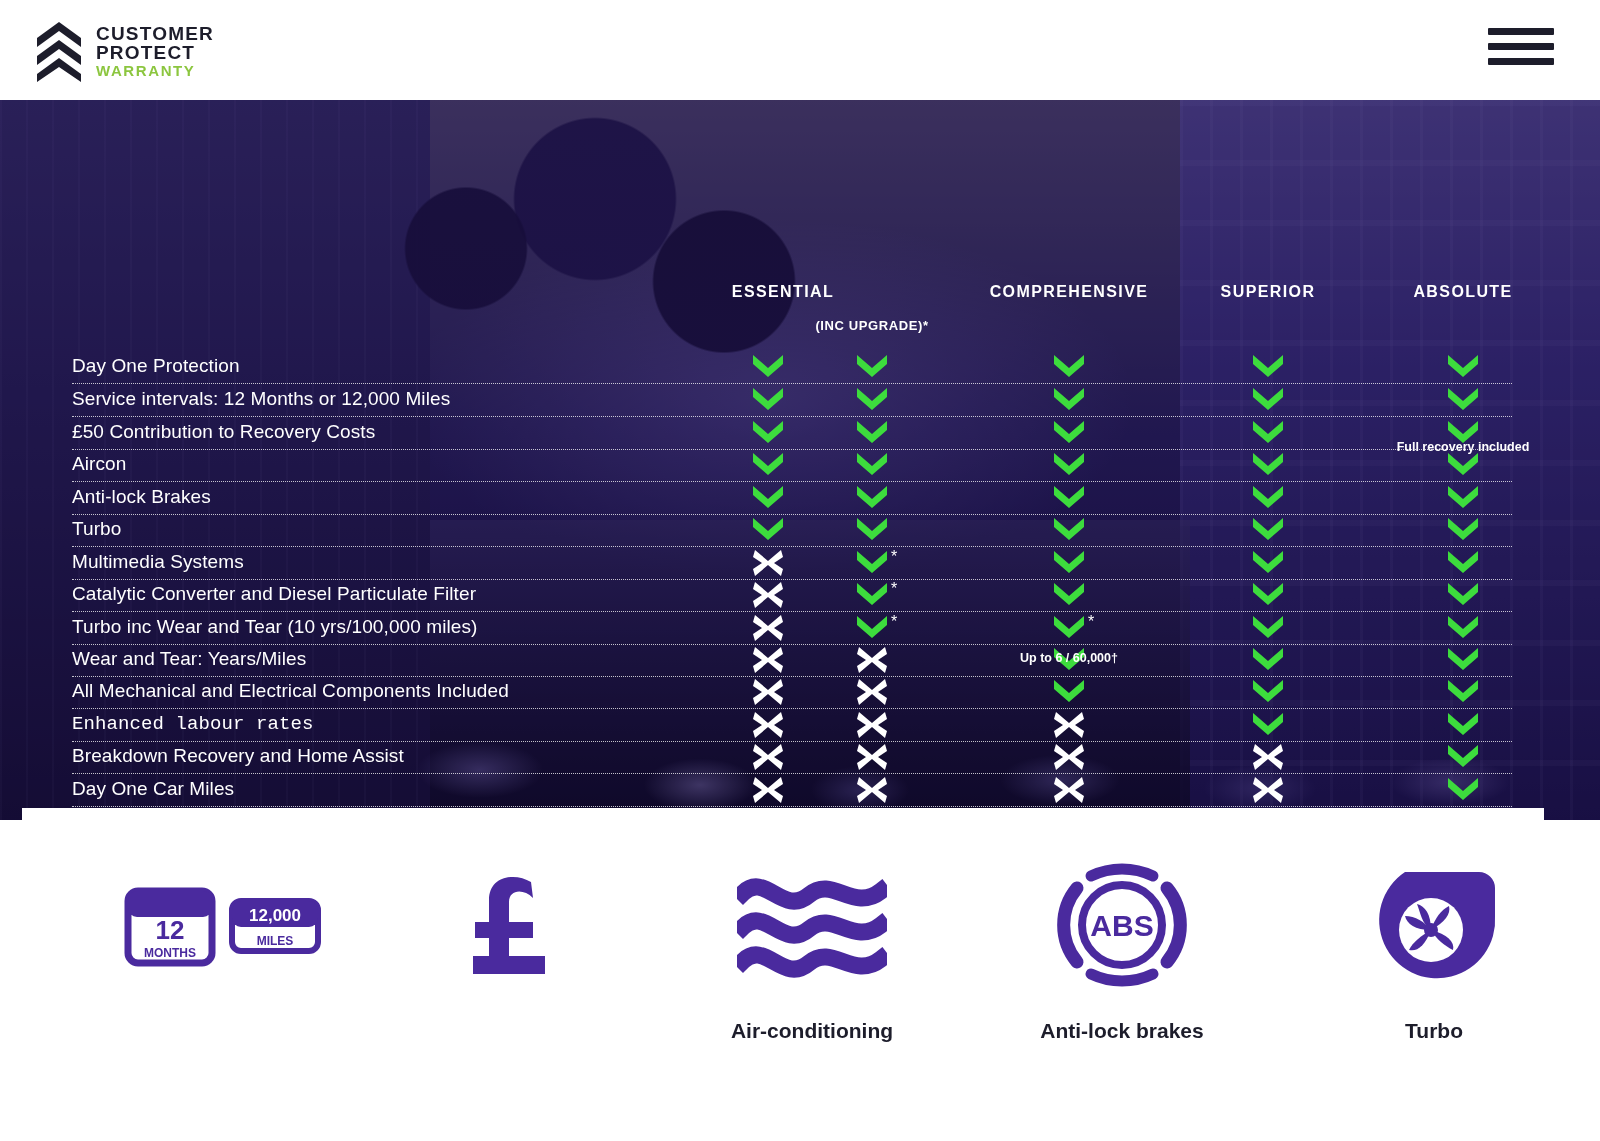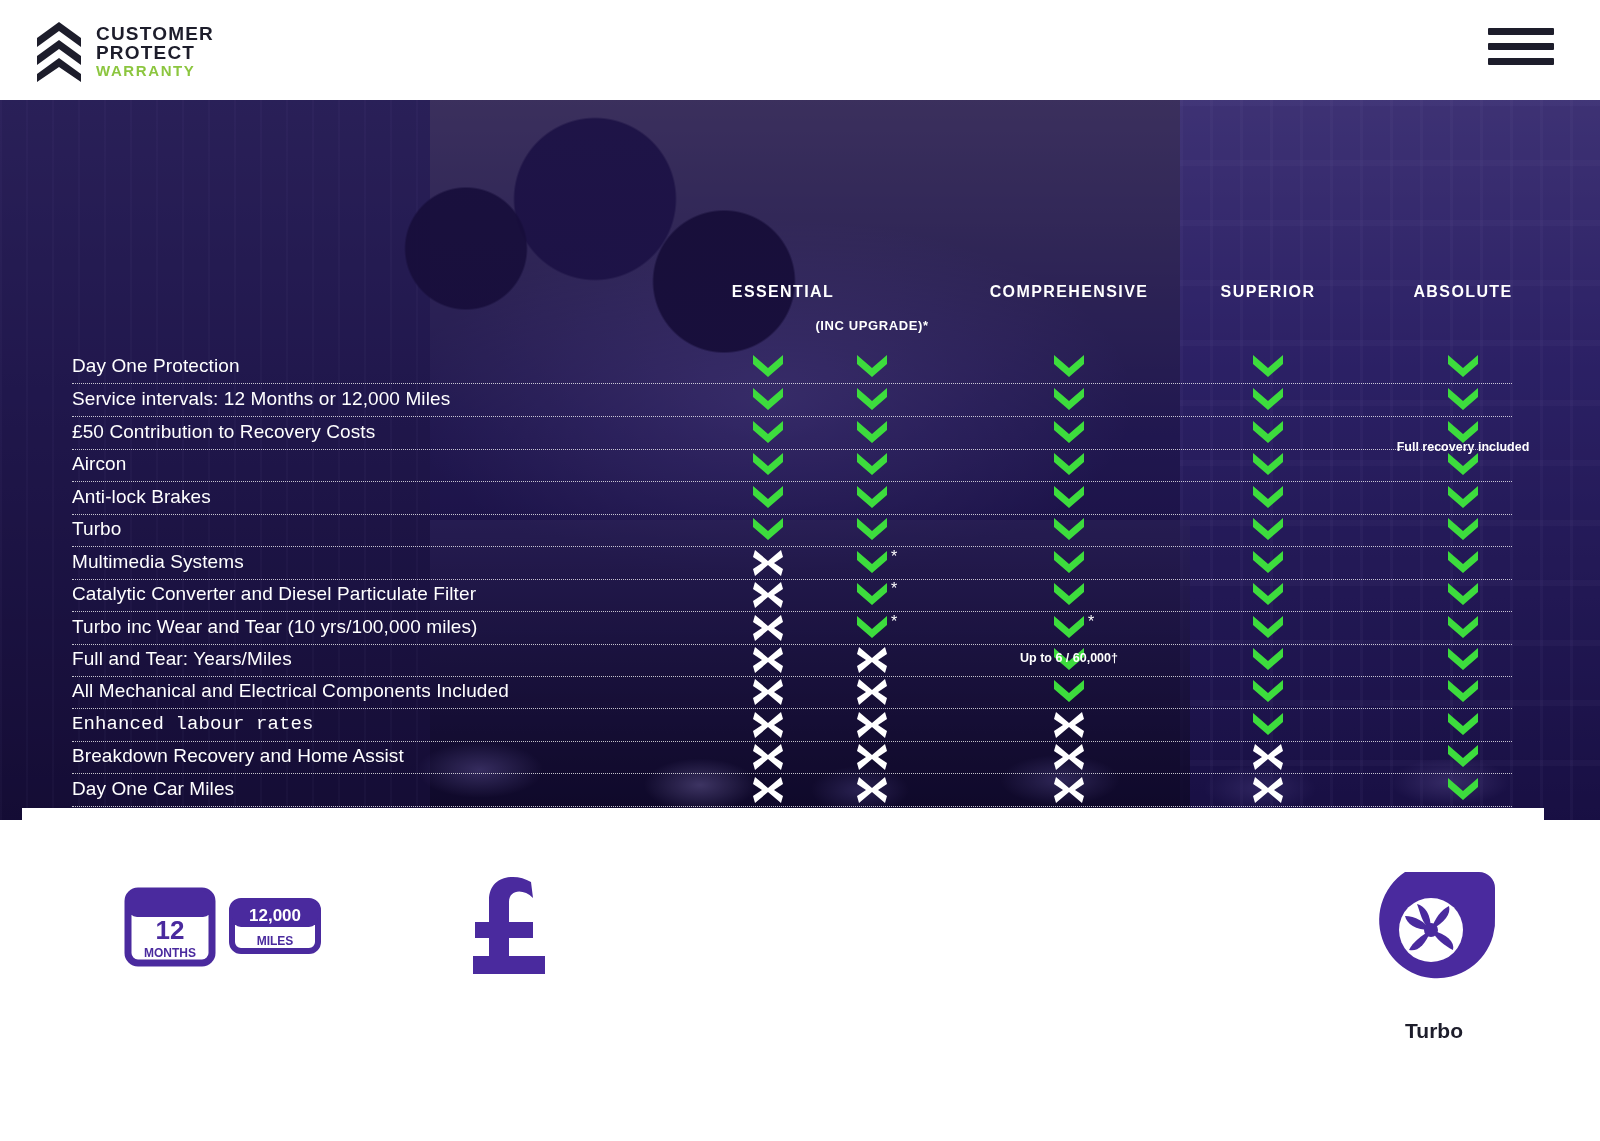--- a/index.html
+++ b/index.html
@@ -444,21 +444,21 @@
           <div class="mark" style="left: 1069px; top: 528px;"><svg class="chev" viewBox="0 0 34 30">
               <polygon points="2,3 17,16 32,3 32,12 17,25 2,12" fill="#3ddc3d"></polygon>
             </svg></div>
           <div class="note-star" style="left: 1091px; top: 522px;">*</div>
           <div class="mark" style="left: 1268px; top: 528px;"><svg class="chev" viewBox="0 0 34 30">
               <polygon points="2,3 17,16 32,3 32,12 17,25 2,12" fill="#3ddc3d"></polygon>
             </svg></div>
           <div class="mark" style="left: 1463px; top: 528px;"><svg class="chev" viewBox="0 0 34 30">
               <polygon points="2,3 17,16 32,3 32,12 17,25 2,12" fill="#3ddc3d"></polygon>
             </svg></div>
-          <div class="row-label" style="top: 548px;">Full and Tear: Years/Miles</div>
+          <div class="row-label" style="top: 548px;">Wear and Tear: Years/Miles</div>
           <div class="row-rule" style="top: 576px;"></div>
           <div class="mark" style="left: 768px; top: 560px;"><svg class="cross" viewBox="0 0 34 30">
               <path d="M4 2 L17 13 L30 2 L32 9 L23 15 L32 21 L30 28 L17 17 L4 28 L2 21 L11 15 L2 9 Z" fill="#ffffff"></path>
             </svg></div>
           <div class="mark" style="left: 872px; top: 560px;"><svg class="cross" viewBox="0 0 34 30">
               <path d="M4 2 L17 13 L30 2 L32 9 L23 15 L32 21 L30 28 L17 17 L4 28 L2 21 L11 15 L2 9 Z" fill="#ffffff"></path>
             </svg></div>
           <div class="mark" style="left: 1069px; top: 560px;"><svg class="chev" viewBox="0 0 34 30">
               <polygon points="2,3 17,16 32,3 32,12 17,25 2,12" fill="#3ddc3d"></polygon>
             </svg></div>
@@ -560,21 +560,44 @@
     </div>
 
     <div class="feature" style="left:338px;">
       <div class="feature-icon">
         <svg width="130" height="130" viewBox="0 0 130 130">
           <path d="M86 22 C70 12 44 16 44 40 L44 62 L30 62 L30 78 L44 78 L44 96 L28 96 L28 114 L100 114 L100 96 L64 96 L64 78 L88 78 L88 62 L64 62 L64 42 C64 30 78 28 88 38 Z" fill="#4a2a9e"></path>
         </svg>
       </div>
     </div>
 
-
+    <div class="feature" style="left:640px;">
+      <div class="feature-icon">
+        <svg width="150" height="120" viewBox="0 0 150 120">
+          <path d="M6 28 C28 6 46 52 72 30 C96 10 116 48 144 26" fill="none" stroke="#4a2a9e" stroke-width="17" stroke-linecap="square"></path>
+          <path d="M6 62 C28 40 46 86 72 64 C96 44 116 82 144 60" fill="none" stroke="#4a2a9e" stroke-width="17" stroke-linecap="square"></path>
+          <path d="M6 96 C28 74 46 120 72 98 C96 78 116 116 144 94" fill="none" stroke="#4a2a9e" stroke-width="17" stroke-linecap="square"></path>
+        </svg>
+      </div>
+      <div class="feature-label">Air-conditioning</div>
+    </div>
+
+    <div class="feature" style="left:950px;">
+      <div class="feature-icon">
+        <svg width="150" height="130" viewBox="0 0 150 130">
+          <circle cx="75" cy="65" r="40" fill="none" stroke="#4a2a9e" stroke-width="8"></circle>
+          <text x="75" y="76" font-family="Liberation Sans, sans-serif" font-size="30" font-weight="bold" fill="#4a2a9e" text-anchor="middle">ABS</text>
+          <path d="M30 28 A58 58 0 0 0 30 102" fill="none" stroke="#4a2a9e" stroke-width="13" stroke-linecap="round"></path>
+          <path d="M120 28 A58 58 0 0 1 120 102" fill="none" stroke="#4a2a9e" stroke-width="13" stroke-linecap="round"></path>
+          <path d="M44 16 A72 72 0 0 1 106 16" fill="none" stroke="#4a2a9e" stroke-width="11" stroke-linecap="round"></path>
+          <path d="M44 114 A72 72 0 0 0 106 114" fill="none" stroke="#4a2a9e" stroke-width="11" stroke-linecap="round"></path>
+        </svg>
+      </div>
+      <div class="feature-label">Anti-lock brakes</div>
+    </div>
 
     <div class="feature" style="left:1262px;">
       <div class="feature-icon">
         <svg width="150" height="130" viewBox="0 0 150 130">
           <path d="M46 12 H120 A16 16 0 0 1 136 28 V56 A58 58 0 1 1 46 12 Z" fill="#4a2a9e"></path>
           <circle cx="72" cy="70" r="32" fill="#ffffff"></circle>
           <g fill="#4a2a9e">
             <path d="M72 70 C72 54 66 46 58 44 C62 54 62 62 72 70 Z"></path>
             <path d="M72 70 C86 62 92 54 90 46 C82 50 76 58 72 70 Z"></path>
             <path d="M72 70 C88 74 96 82 94 90 C86 86 78 80 72 70 Z"></path>

